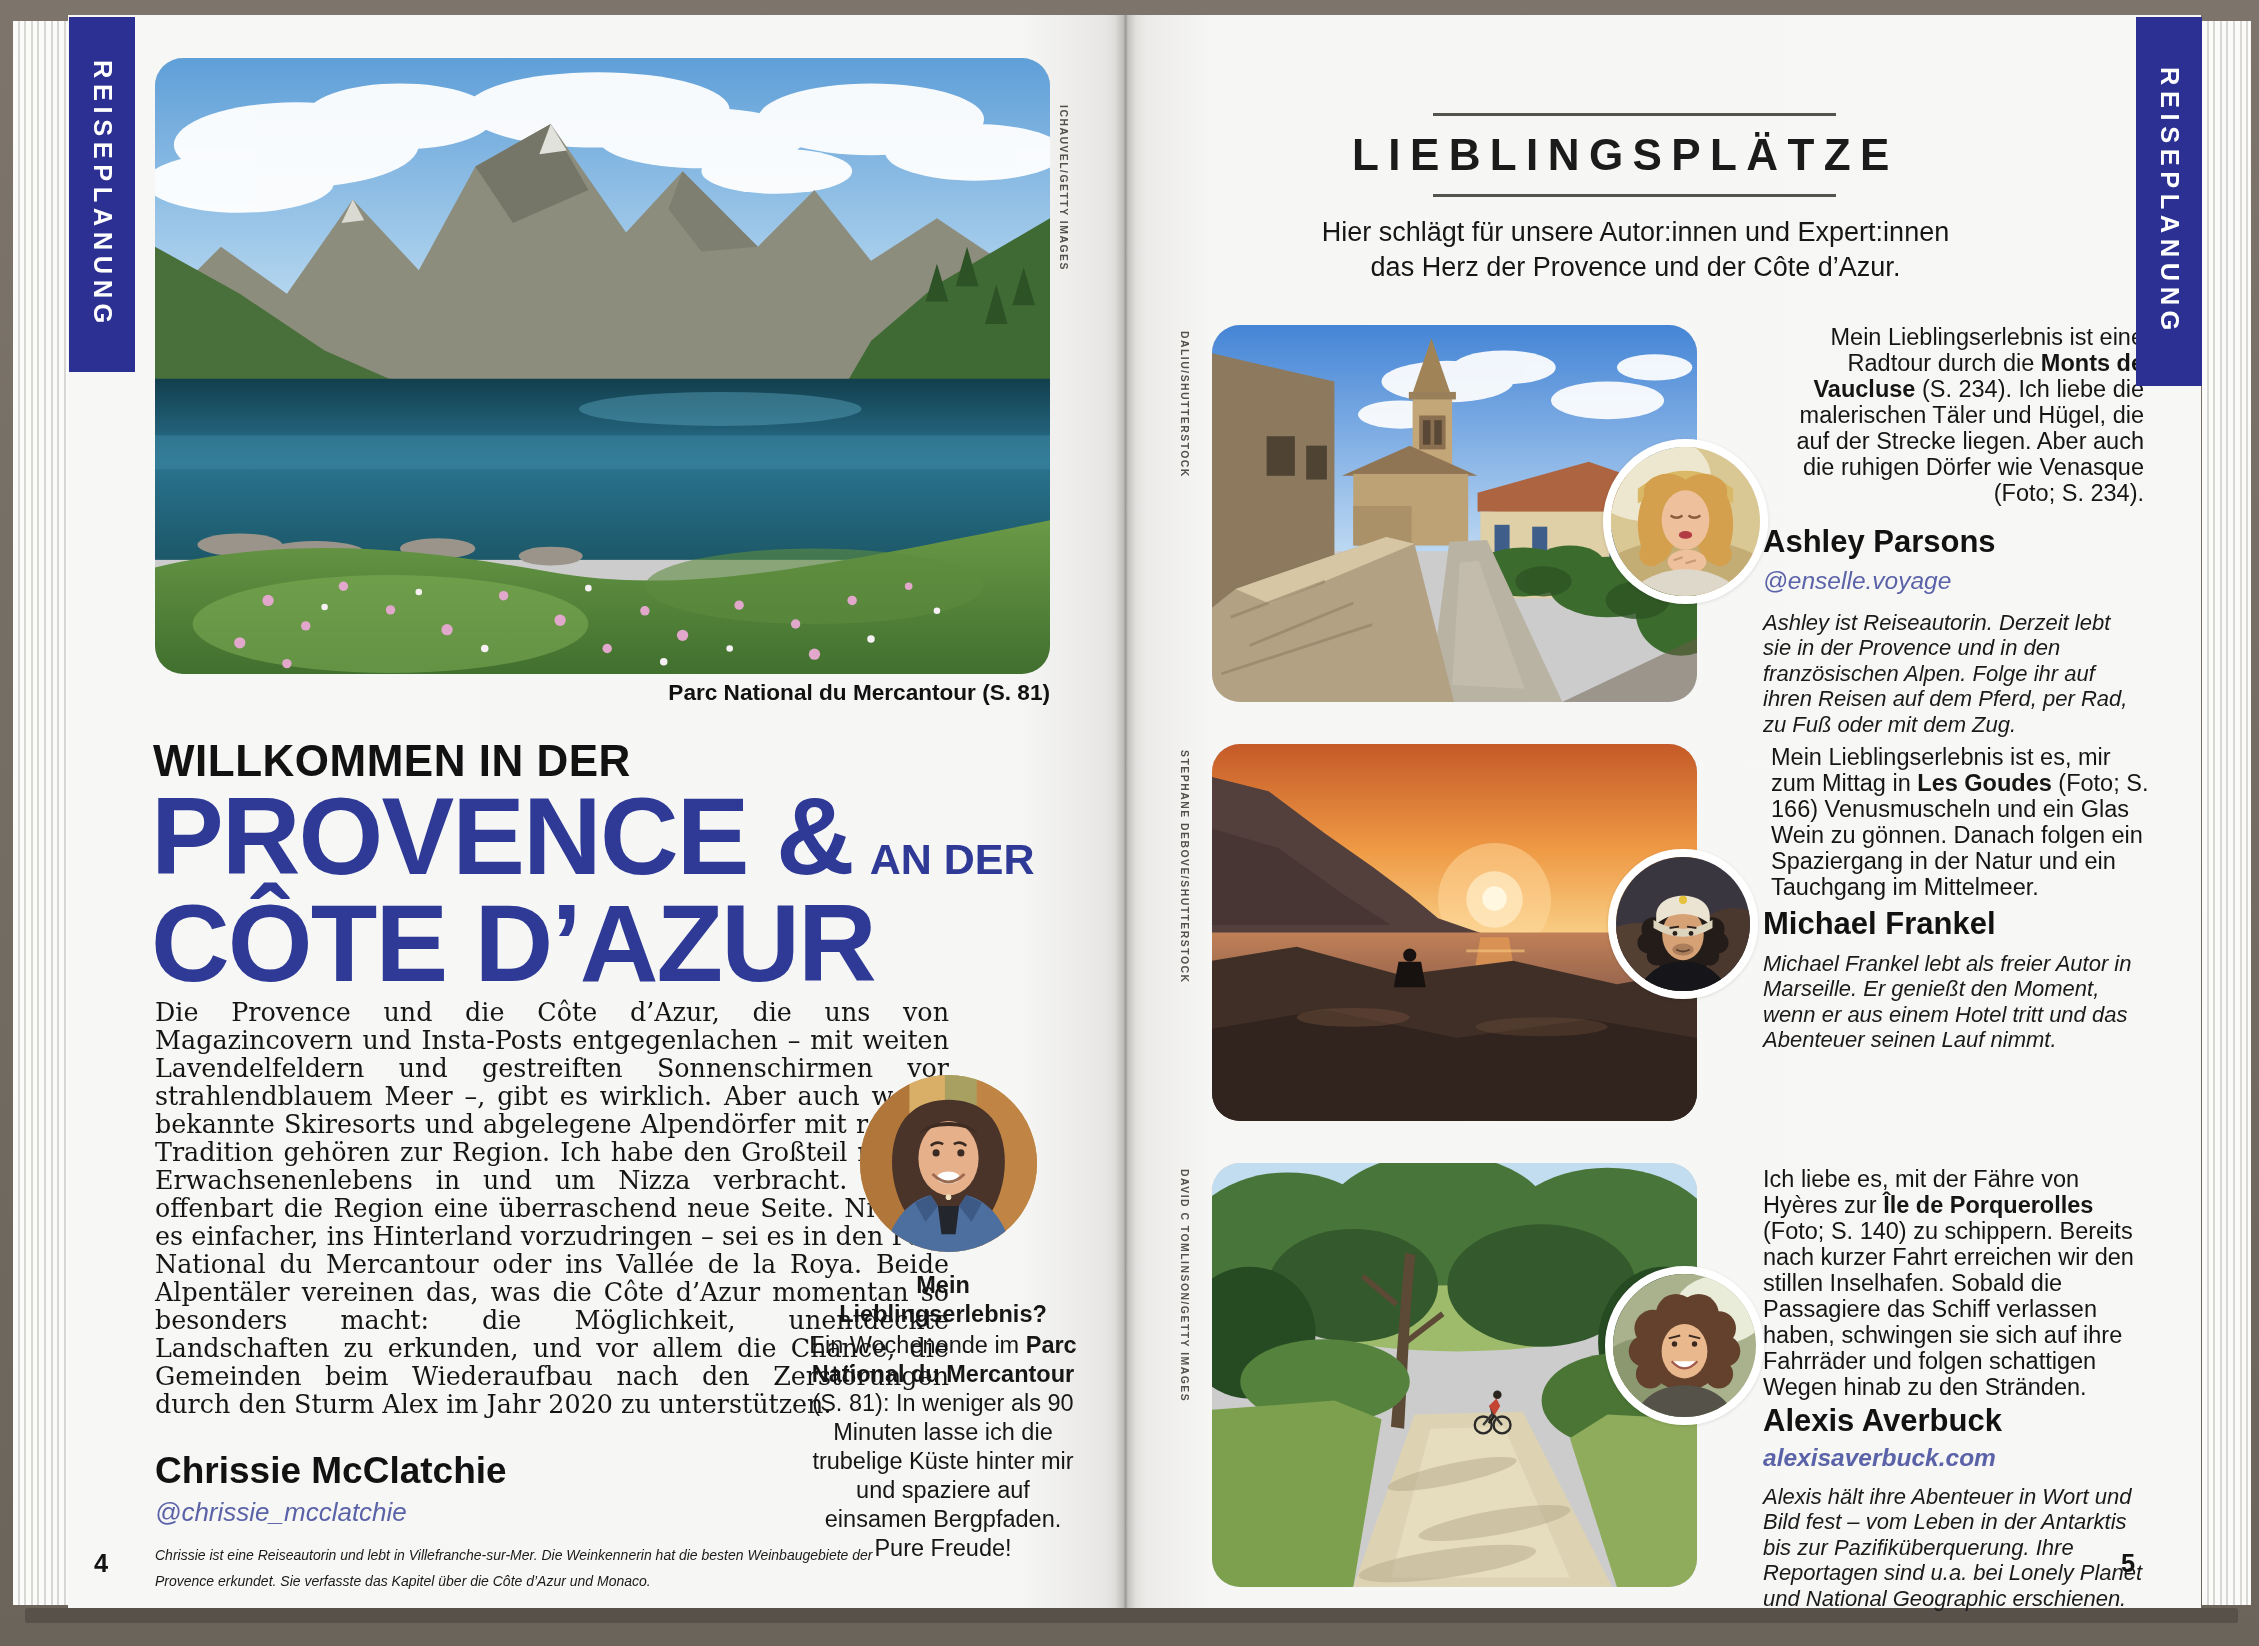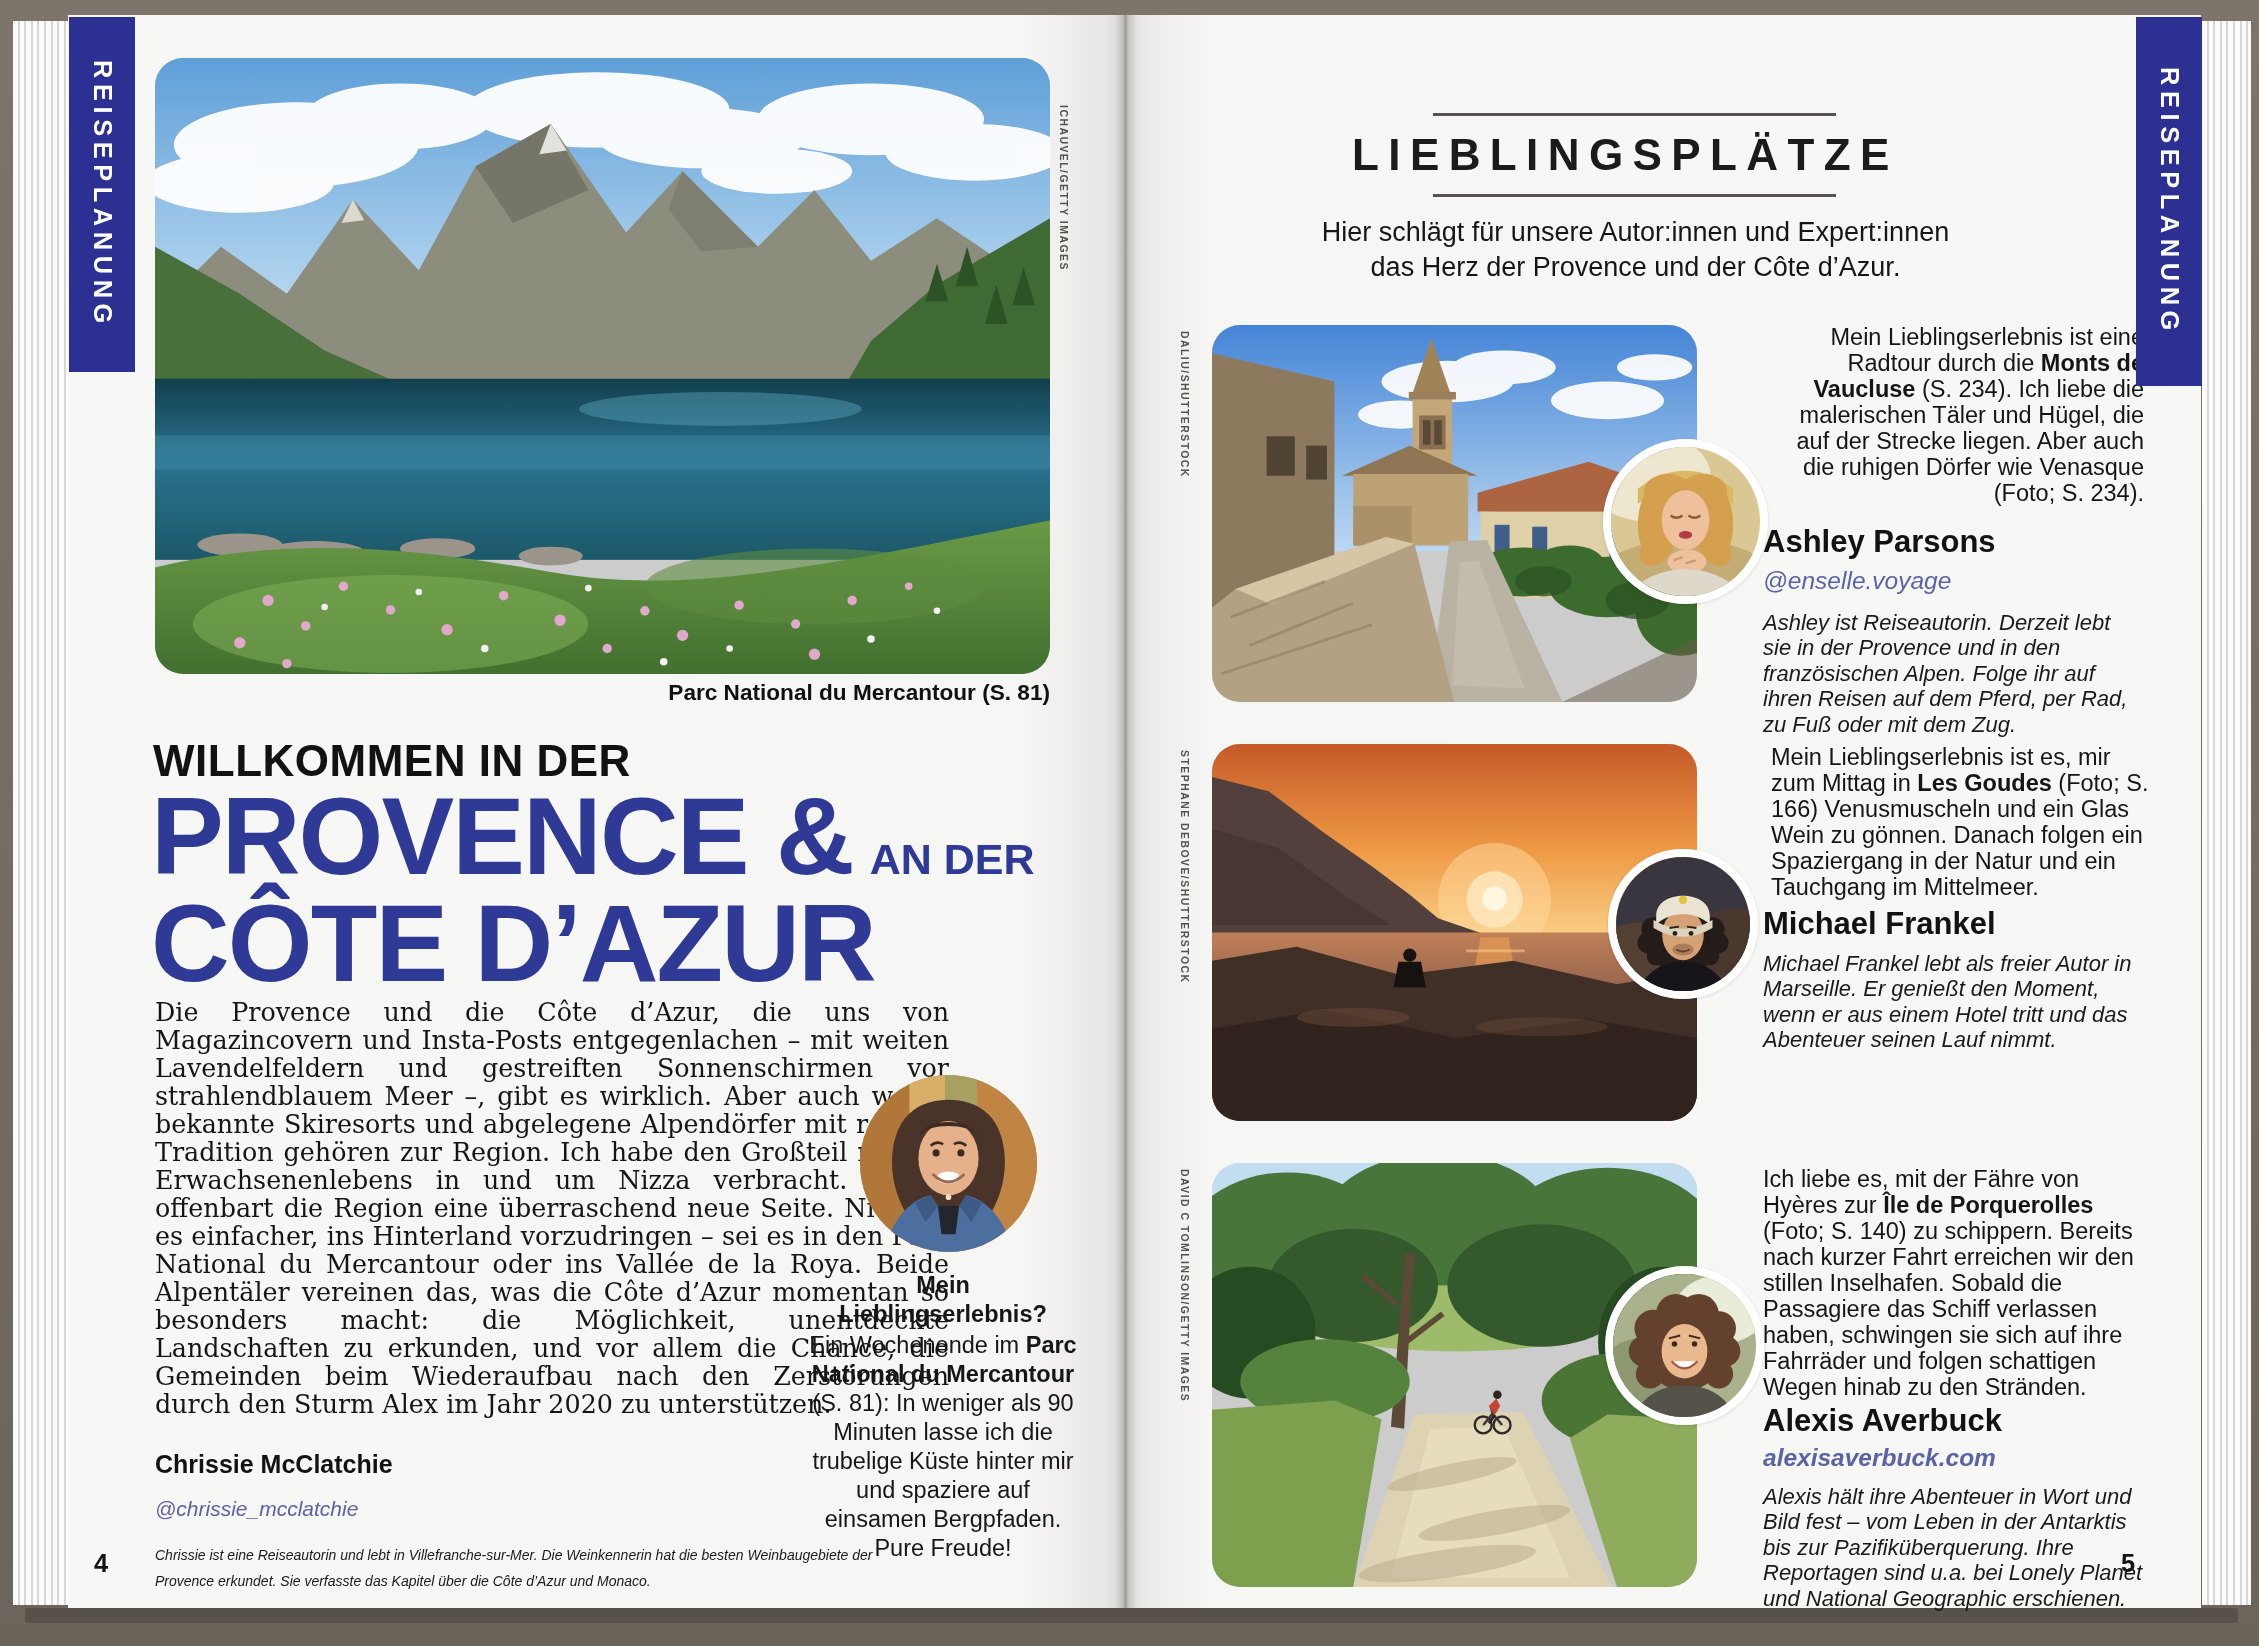--- a/index.html
+++ b/index.html
@@ -22,22 +22,22 @@
   .vcredit{writing-mode:vertical-rl;font-size:10.4px;font-weight:700;letter-spacing:1.5px;color:#54504b;}
   .photo{border-radius:28px;overflow:hidden;background:#ccc;}
   .photo svg{display:block;width:100%;height:100%;}
   .caption{font-weight:700;font-size:22.6px;color:#111;text-align:right;}
   .kicker{font-size:44px;font-weight:700;letter-spacing:0.5px;color:#121212;white-space:nowrap;}
   .title-line{color:#2e3a96;font-weight:700;white-space:nowrap;}
   .title-big{font-size:109px;line-height:94px;letter-spacing:-1.9px;}
   .title-small{font-size:43px;letter-spacing:0;margin-left:17px;}
   .intro{font-family:"DejaVu Serif","Liberation Serif",serif;font-size:25.4px;line-height:28px;
     text-align:justify;color:#151515;}
-  .author-name{font-size:25px;font-weight:700;color:#121212;}
-  .handle{font-size:21px;font-style:italic;color:#5b63a8;}
+  .author-name{font-size:37px;font-weight:700;color:#121212;}
+  .handle{font-size:26px;font-style:italic;color:#5b63a8;}
   .bio{font-size:14px;font-style:italic;line-height:26px;color:#1a1a1a;}
   .pagenum{font-size:25.4px;font-weight:700;color:#141414;}
   .avatar{border-radius:50%;overflow:hidden;}
   .avatar svg{display:block;width:100%;height:100%;}
   .ring{border:8.5px solid #fff;box-shadow:0 0.9px 3.8px rgba(0,0,0,.12);}
   .fav{ text-align:center;font-size:23.5px;line-height:29px;color:#161616;}
   .fav .q{font-weight:700;margin:0 13px 1.9px 13px;}
   .rule{background:#55534e;height:2.8px;}
   .lieb-title{font-size:44px;font-weight:700;letter-spacing:9.4px;color:#1b1b1b;text-align:left;white-space:nowrap;}
   .subhead{font-size:27px;line-height:35px;text-align:center;color:#161616;}

